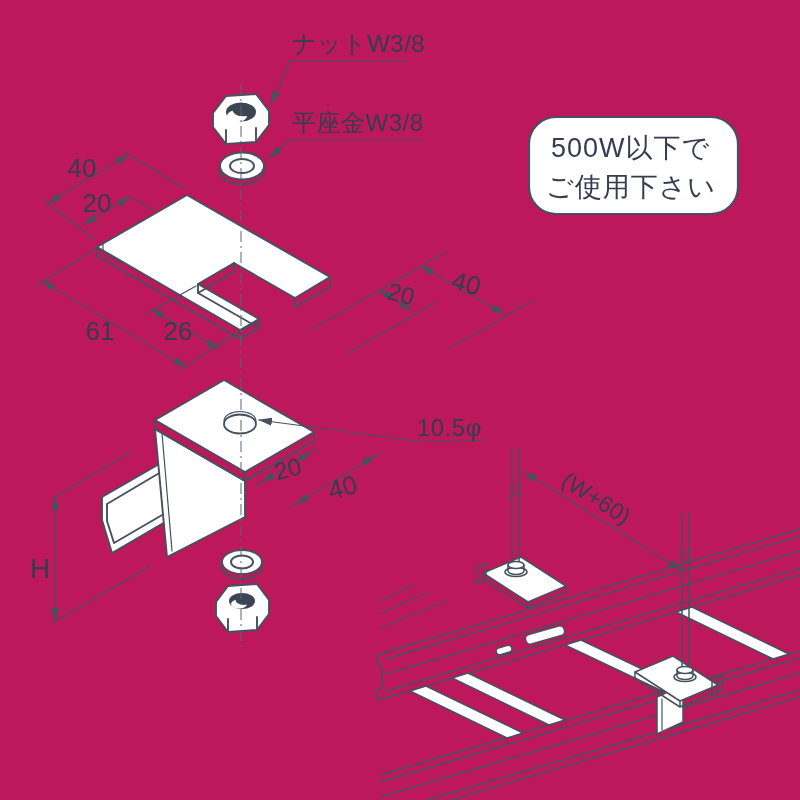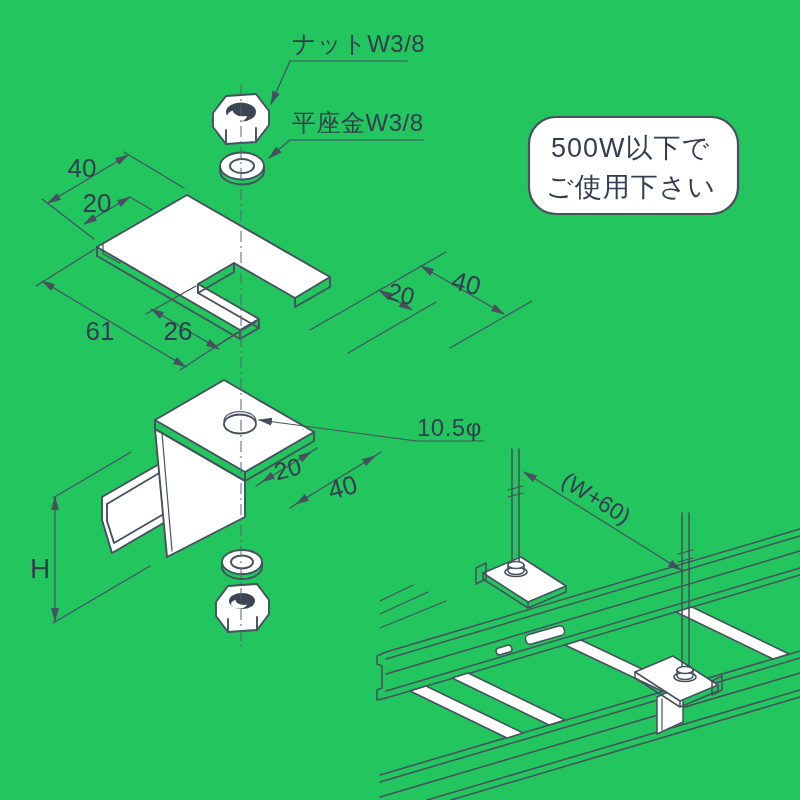--- a/index.html
+++ b/index.html
@@ -1,16 +1,16 @@
 <!DOCTYPE html>
 <html><head>
 <meta charset="utf-8">
 <style>
   html,body{margin:0;padding:0;background:#ffffff;}
-  .page{width:800px;height:800px;background:#22c55e;position:relative;overflow:hidden;}
+  .page{width:800px;height:800px;background:#be185d;position:relative;overflow:hidden;}
   svg{display:block;}
   .ol  {stroke:#47505e;stroke-width:1.9;fill:none;stroke-linejoin:round;stroke-linecap:round;}
   .olf {stroke:#47505e;stroke-width:1.9;fill:#ffffff;stroke-linejoin:round;}
   .md  {stroke:#47505e;stroke-width:1.5;fill:none;stroke-linejoin:round;stroke-linecap:round;}
   .mdf {stroke:#47505e;stroke-width:1.5;fill:#ffffff;stroke-linejoin:round;}
   .thin{stroke:#47505e;stroke-width:1.2;fill:none;stroke-linecap:round;}
   .dim {stroke:#47505e;stroke-width:1.2;fill:none;}
   .cl  {stroke:#5a6472;stroke-width:1;fill:none;stroke-dasharray:11 4 2 4;}
   .dark{fill:#3c4553;stroke:none;}
   .wht {fill:#ffffff;stroke:none;}

